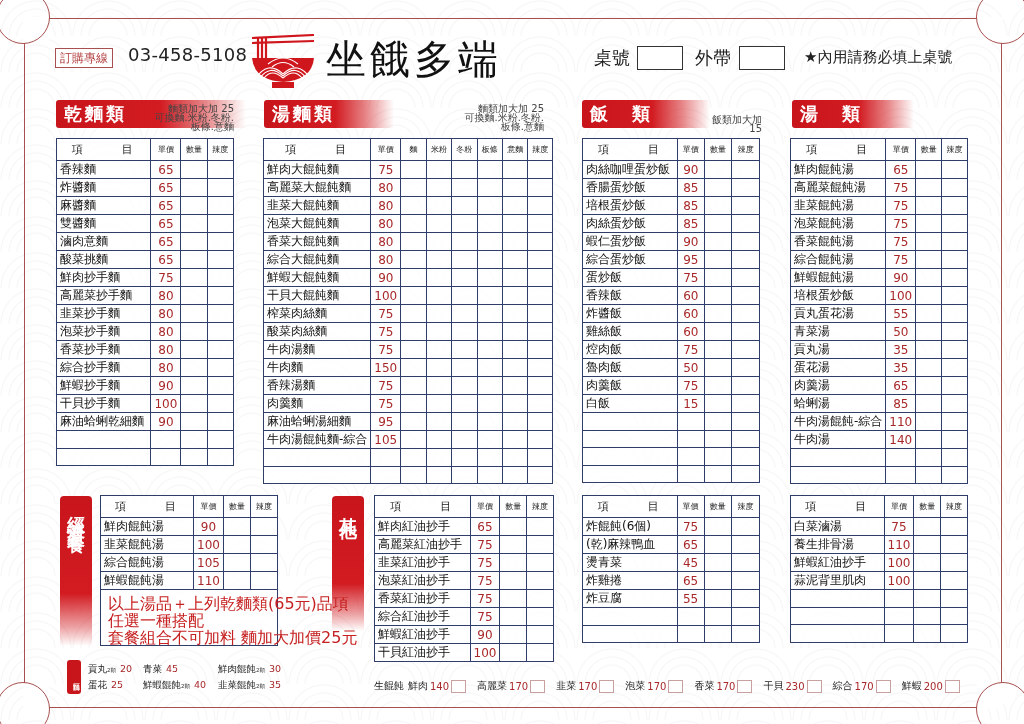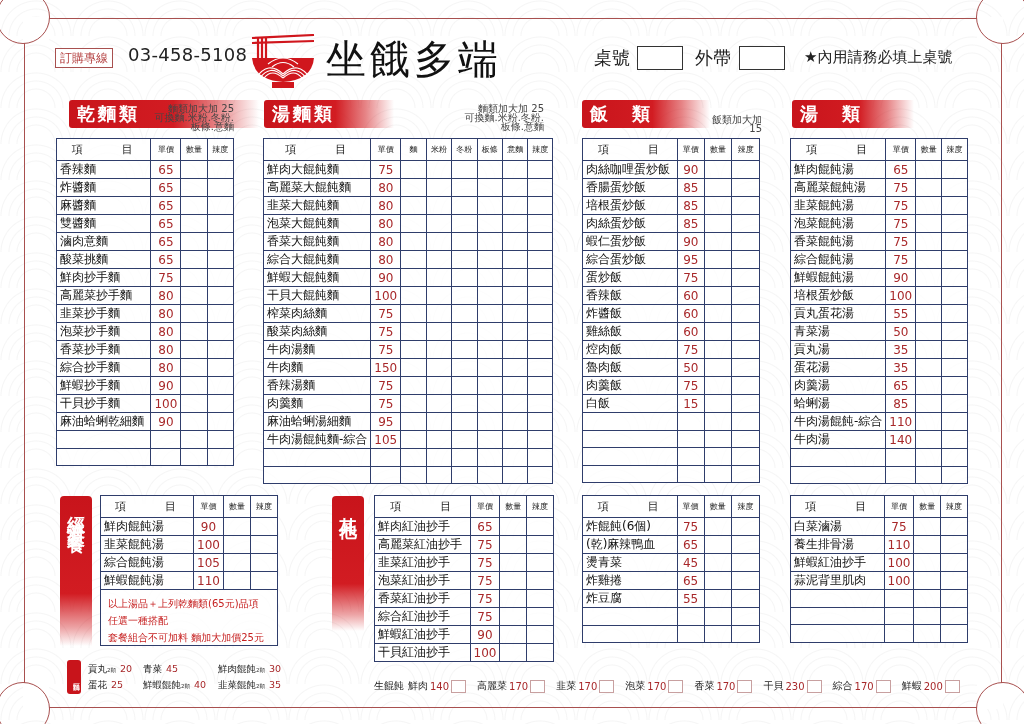--- a/index.html
+++ b/index.html
@@ -66,21 +66,21 @@
 
   
   table.menu { position: absolute; z-index: 3; border-collapse: collapse; background: rgba(255,255,255,0.75); }
   table.menu td, table.menu th { border: 1px solid #2f3d6b; height: 17.6px; padding: 0 3px; }
   table.menu th { font-weight: normal; font-size: 8px; color: #222; height: 22px; text-align: center; }
   table.menu th.item-h { font-size: 11px; letter-spacing: 14px; padding-left: 14px; }
   table.menu td.name { font-size: 12px; color: #111; white-space: nowrap; text-align: left; }
   table.menu td.price { font-size: 12px; color: #a8282a; text-align: center; }
   table.menu td.blank { }
 
-  .combo-note { position: absolute; z-index: 3; font-size: 10px; color: #c62020; line-height: 17px; }
+  .combo-note { position: absolute; z-index: 3; font-size: 16px; color: #c62020; line-height: 17px; }
 
   
   .addon-badge { left: 67px; top: 660px; width: 14px; height: 34px; background: #c8141b; color: #fff; font-size: 7px; line-height: 10px; text-align: center; border-radius: 3px; padding-top: 2px; writing-mode: vertical-rl; text-orientation: upright; }
   .addon { font-size: 9.5px; color: #222; white-space: nowrap; }
   .addon .sub { font-size: 5.5px; color: #333; }
   .addon .p { color: #a8282a; margin-left: 4px; }
 
   .raw-row { left: 374px; top: 679px; font-size: 10px; color: #222; white-space: nowrap; display: flex; align-items: center; }
   .raw-item { display: flex; align-items: center; margin-right: 11px; }
   .raw-item .p { color: #a8282a; margin-left: 2px; }
@@ -121,21 +121,21 @@
   <rect x="22" y="48" width="22" height="6" fill="#d0161d"></rect>
 </svg>
 <div class="abs brand">坐餓多端</div>
 
 <div class="abs table-lbl">桌號</div>
 <div class="abs table-box"></div>
 <div class="abs takeout-lbl">外帶</div>
 <div class="abs takeout-box"></div>
 <div class="abs notice">★內用請務必填上桌號</div>
 
-<div class="banner" style="left:69px;top:100px;width:190px;">乾麵類</div>
+<div class="banner" style="left:56px;top:100px;width:190px;">乾麵類</div>
 <div class="banner-note" style="left:150px;top:104px;width:84px;">
   <div>麵類加大加 25</div>
   <div>可換麵.米粉.冬粉.板條.意麵</div>
 </div>
 
 <div class="banner" style="left:264px;top:100px;width:130px;">湯麵類</div>
 <div class="banner-note" style="left:460px;top:104px;width:84px;">
   <div>麵類加大加 25</div>
   <div>可換麵.米粉.冬粉.板條.意麵</div>
 </div>

